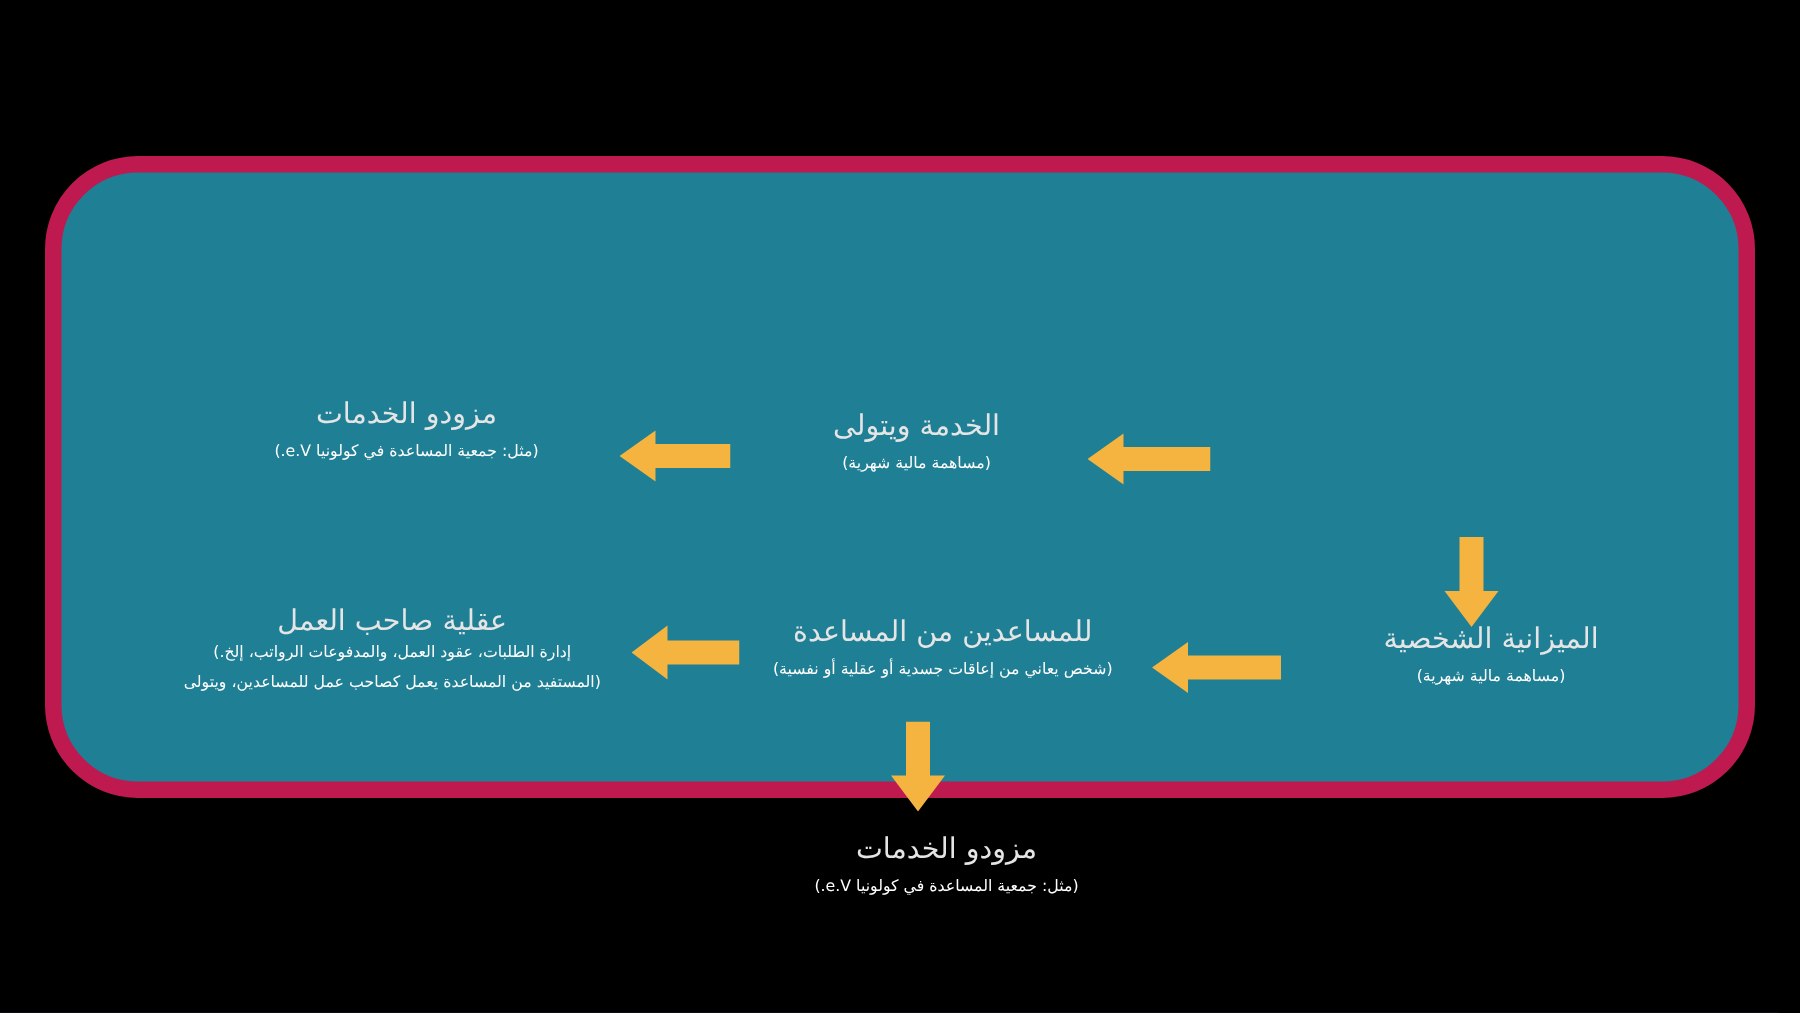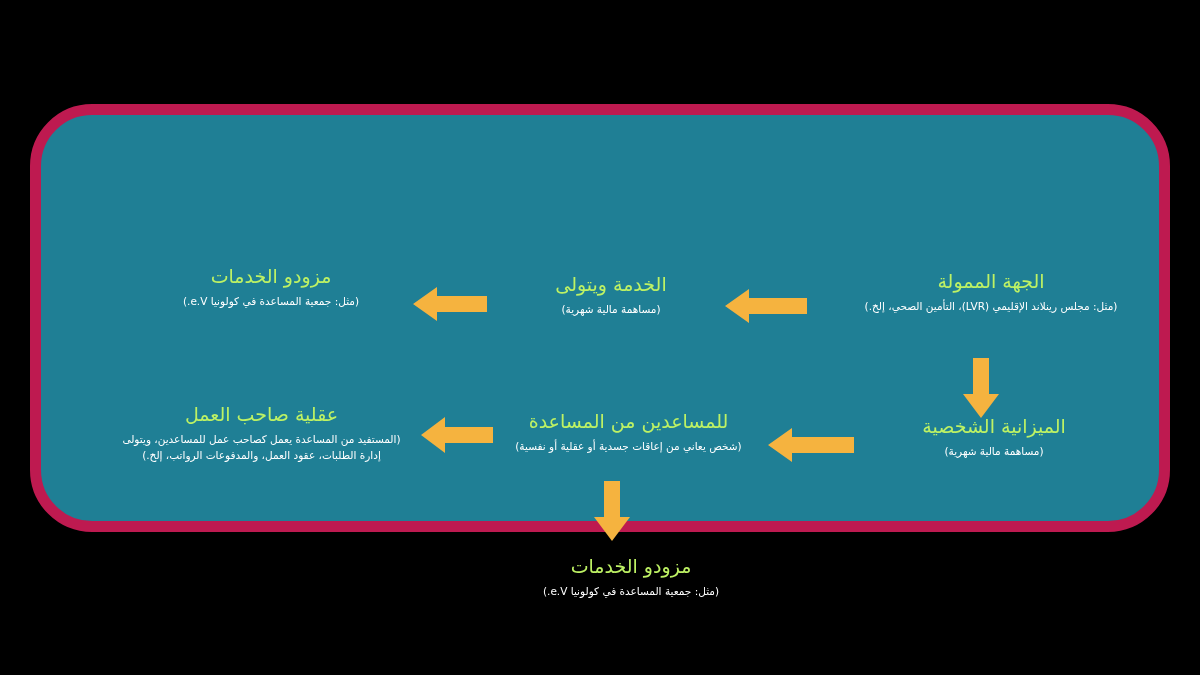--- a/index.html
+++ b/index.html
@@ -36,21 +36,21 @@
   }
 
   
   .node {
     position: absolute;
     text-align: center;
     direction: rtl;
     box-sizing: border-box;
   }
   .node-title {
-    color: #bef264;
+    color: #e5e5e5;
     font-size: 19px;
     font-weight: 400;
     line-height: 1.25;
     letter-spacing: 0.5px;
     white-space: nowrap;
   }
   .node-sub {
     color: #FFFFFF;
     font-size: 10.5px;
     font-weight: 400;
@@ -83,24 +83,20 @@
   #arrow-5 { left: 920px;  top: 243px; }
   #arrow-6 { left: 551px;  top: 366px; }
 </style>
 </head>
 <body>
 
 <div id="stage">
 
   <div id="frame">
 
-    <div class="node" id="node-funder">
-      <div class="node-title">الجهة الممولة</div>
-      <div class="node-sub nowrap">(مثل: مجلس رينلاند الإقليمي (LVR)، التأمين الصحي، إلخ.)</div>
-    </div>
 
     <div class="node" id="node-service-a">
       <div class="node-title">الخدمة ويتولى</div>
       <div class="node-sub nowrap">(مساهمة مالية شهرية)</div>
     </div>
 
     <div class="node" id="node-provider-top">
       <div class="node-title">مزودو الخدمات</div>
       <div class="node-sub nowrap">(مثل: جمعية المساعدة في كولونيا e.V.)</div>
     </div>
@@ -110,22 +106,22 @@
       <div class="node-sub nowrap">(مساهمة مالية شهرية)</div>
     </div>
 
     <div class="node" id="node-recipient">
       <div class="node-title">للمساعدين من المساعدة</div>
       <div class="node-sub nowrap">(شخص يعاني من إعاقات جسدية أو عقلية أو نفسية)</div>
     </div>
 
     <div class="node" id="node-employer">
       <div class="node-title">عقلية صاحب العمل</div>
+      <div class="node-sub nowrap" style="margin-top:1px;">إدارة الطلبات، عقود العمل، والمدفوعات الرواتب، إلخ.)</div>
       <div class="node-sub nowrap">(المستفيد من المساعدة يعمل كصاحب عمل للمساعدين، ويتولى</div>
-      <div class="node-sub nowrap" style="margin-top:1px;">إدارة الطلبات، عقود العمل، والمدفوعات الرواتب، إلخ.)</div>
     </div>
 
     <div class="node" id="node-provider-bot">
       <div class="node-title">مزودو الخدمات</div>
       <div class="node-sub nowrap">(مثل: جمعية المساعدة في كولونيا e.V.)</div>
     </div>
 
     <div class="arrow" id="arrow-1">
       <svg width="74" height="38" viewBox="0 0 74 38">
         <polygon points="0,19 24,2 24,11 74,11 74,27 24,27 24,36" fill="#F5B33F"></polygon>

